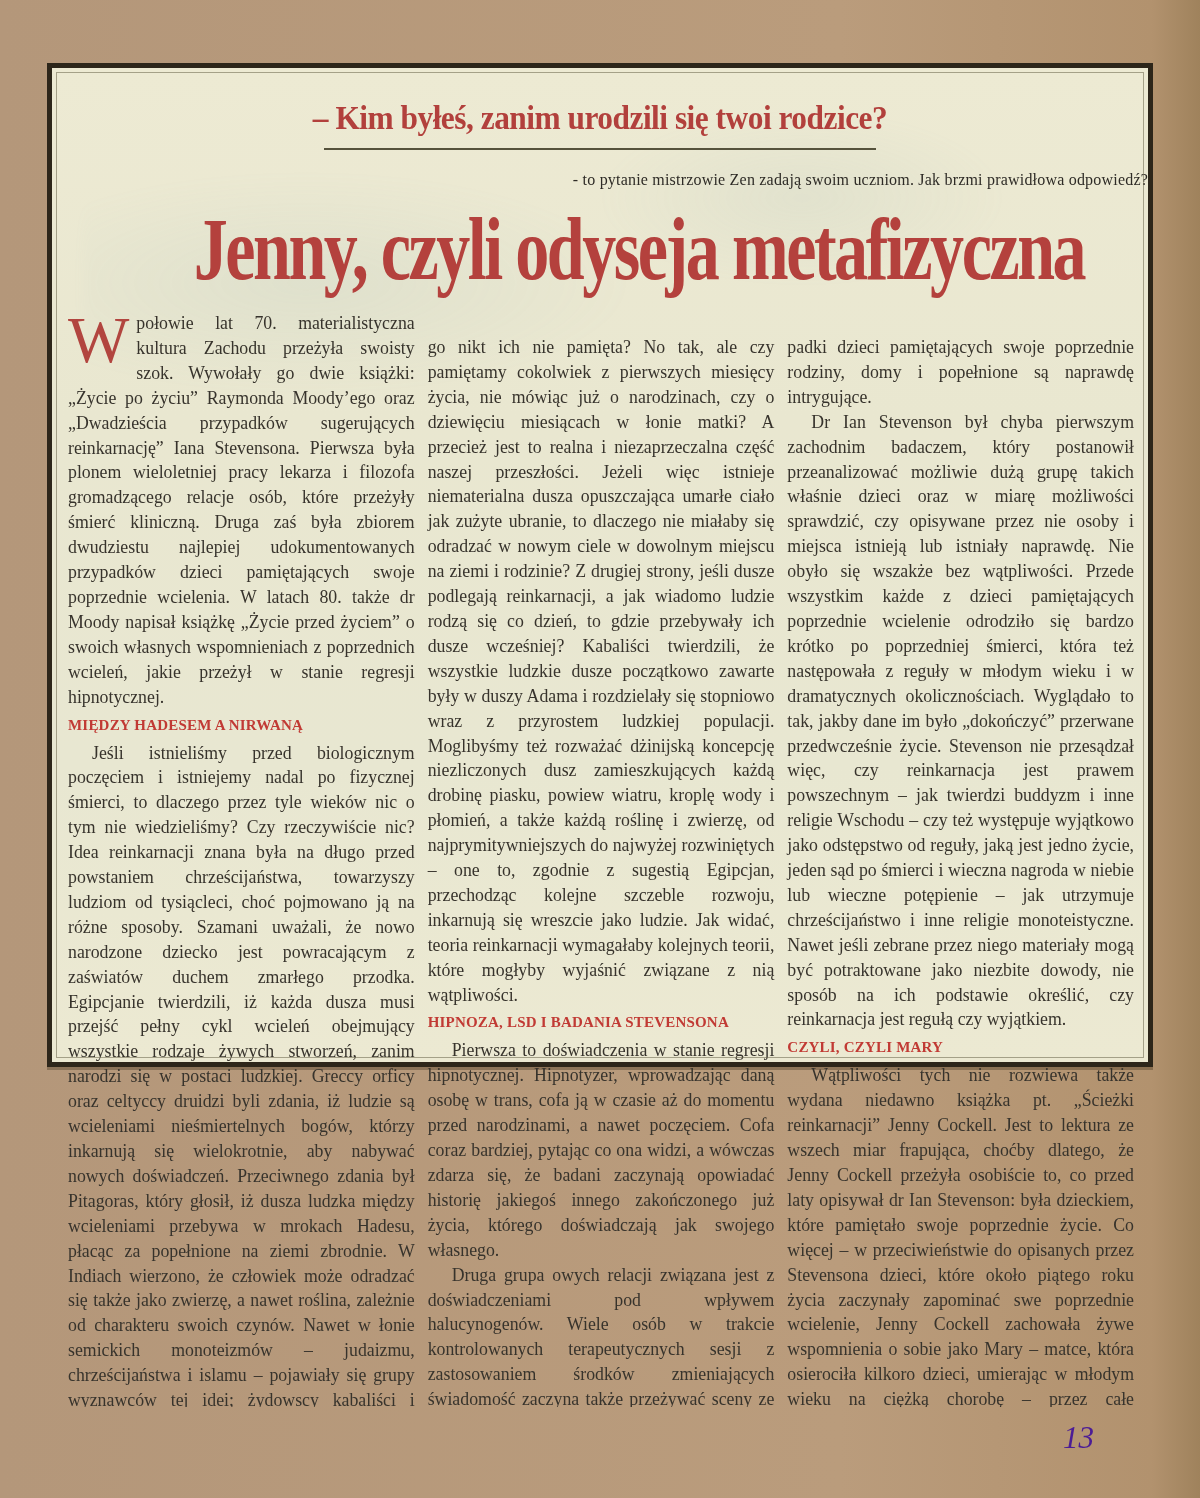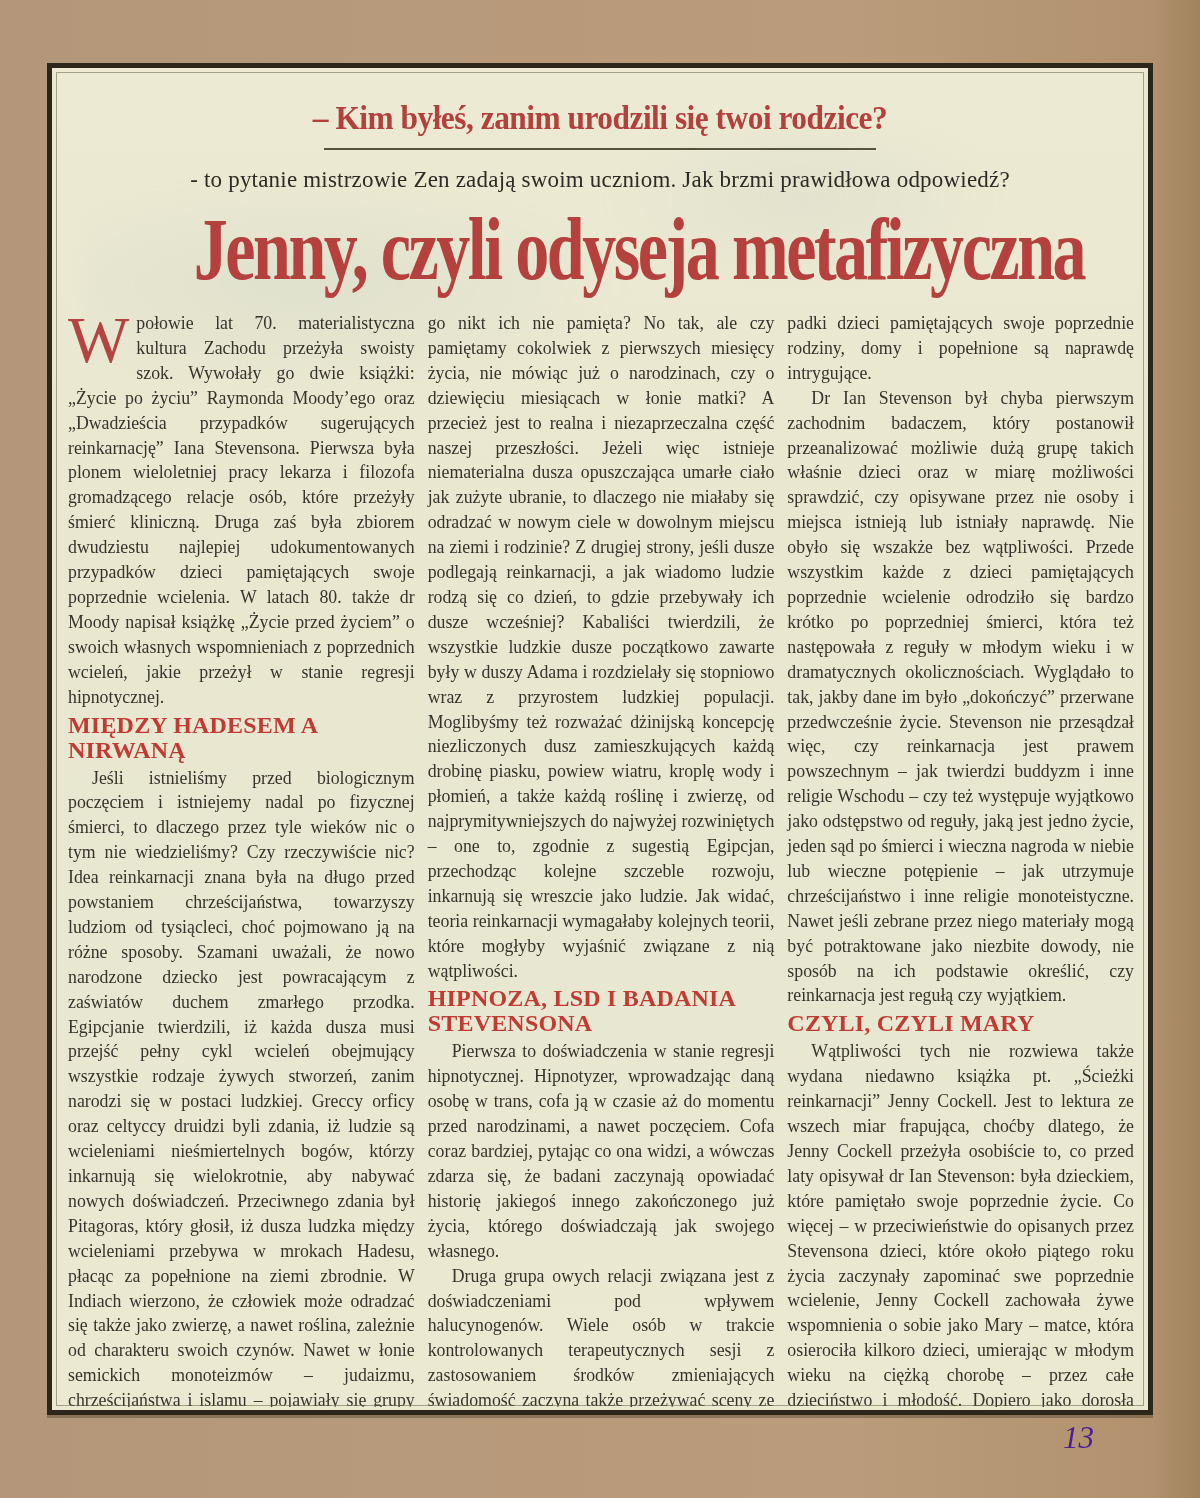--- a/index.html
+++ b/index.html
@@ -8,21 +8,21 @@
     overflow: hidden;
     font-family: "Liberation Serif", "DejaVu Serif", serif;
   }
   body {
     position: relative;
     background: linear-gradient(90deg, #b4977a 0%, #ba9c7c 70%, #b2926e 96%, #9f825c 100%);
   }
   .panel {
     position: absolute;
     left: 47px; top: 63px;
-    width: 1106px; height: 1352px;
+    width: 1106px; height: 1004px;
     box-sizing: border-box;
     background: linear-gradient(180deg, #edead3 0%, #e9e7d0 35%, #e8e7d1 70%, #ece9d2 100%);
     border: 5px solid #2d261a;
     box-shadow: 0 3px 0 rgba(60,45,25,0.35);
   }
   .panel::after {
     content: "";
     position: absolute;
     left: 4px; top: 4px; right: 4px; bottom: 4px;
     border: 1px solid rgba(105,100,75,0.55);
@@ -48,23 +48,24 @@
     letter-spacing: -0.5px;
     transform: scale(0.98, 1.05);
   }
   .kicker-rule {
     width: 552px; height: 2px;
     margin: 14px auto 16px;
     background: #55523c;
   }
   .deck {
     color: #2e2b26;
-    font-size: 23px;
+    font-size: 16px;
     line-height: 27px;
     letter-spacing: 0.2px;
+    text-align: right;
   }
   .title-wrap { margin-top: 10px; white-space: nowrap; margin-left: 44px; }
   .title {
     display: inline-block;
     color: #b4413d;
     font-weight: bold;
     font-size: 83px;
     line-height: 84px;
     letter-spacing: -3px;
     transform: scale(0.82, 1.08);
@@ -81,35 +82,35 @@
   }
   .col {
     flex: 1 1 0;
     min-width: 0;
     text-align: justify;
     color: #37332c;
     font-size: 17.8px;
     line-height: 24.9px;
   }
   .para { margin: 0; text-indent: 24px; }
-  .para.cont { text-indent: 0; }
+  .para.cont { text-indent: 0; margin-top: 24px; }
   .para.dropcap-para { text-indent: 0; }
   .dropcap {
     float: left;
     color: #b2453f;
     font-size: 65px;
     line-height: 51px;
     padding: 4px 7px 0 0;
   }
   .sec-heading {
     margin: 3px 0 3px;
     text-align: left;
     color: #c13a34;
     font-weight: bold;
-    font-size: 24px;
+    font-size: 15px;
     line-height: 25px;
     letter-spacing: 0.2px;
     text-indent: 0;
   }
   .page-number {
     position: absolute;
     right: 106px; top: 1420px;
     font-style: italic;
     font-size: 31px;
     color: #4c1d95;

